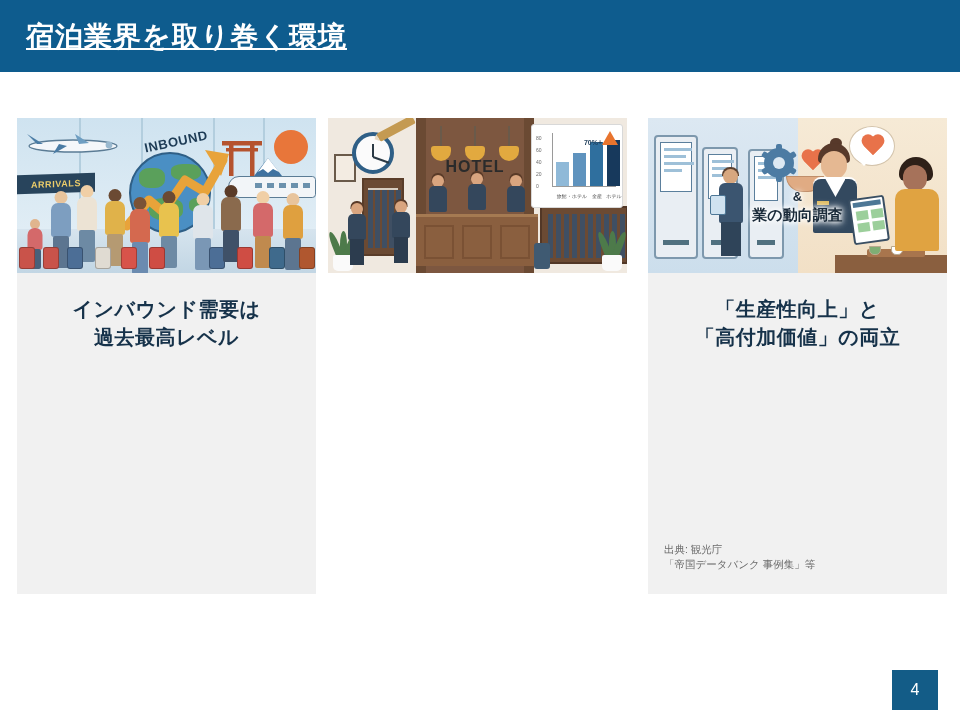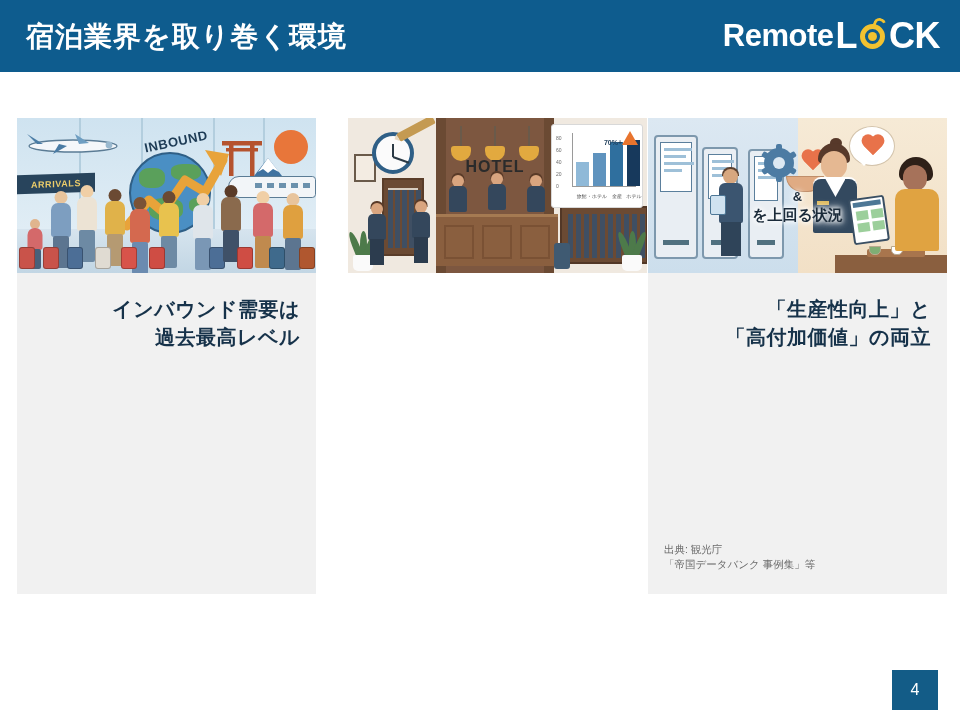--- a/index.html
+++ b/index.html
@@ -14,20 +14,21 @@
   
   .header {
     position: absolute; left: 0; top: 0; width: 960px; height: 72px;
     background: #0e5c8e;
   }
   .header-title {
     position: absolute; left: 26px; top: 20px;
     font-size: 28px; font-weight: bold; color: #ffffff;
     letter-spacing: 1px; line-height: 34px;
     white-space: nowrap;
+    text-decoration: underline;
   }
   .logo {
     position: absolute; right: 20px; top: 14px;
     height: 44px; display: flex; align-items: center;
     font-size: 33px; font-weight: bold; color: #ffffff;
     letter-spacing: -0.5px; white-space: nowrap;
   }
   .logo .lg-remote { font-size: 31px; letter-spacing: -0.5px; }
   .logo .lg-l { font-size: 36px; margin-left: 2px; }
   .logo .lg-o-wrap {
@@ -49,35 +50,35 @@
     transform: rotate(25deg);
   }
   .logo .lg-ck { font-size: 36px; }
 
   
   .cards { position: absolute; left: 0; top: 118px; width: 960px; }
   .card {
     position: absolute; top: 0; width: 299px;
   }
   .card-1 { left: 17px; }
-  .card-2 { left: 348px; }
+  .card-2 { left: 328px; }
   .card-3 { left: 648px; }
 
   .card-img {
     position: relative; width: 299px; height: 155px;
     overflow: hidden; background: #dfe8ef;
   }
   .card-body {
     position: relative;
     width: 299px; height: 321px;
     background: #f1f1f1;
     padding: 22px 16px 0 16px;
   }
   .card-heading {
-    text-align: right;
+    text-align: center;
     font-size: 20px; font-weight: bold; color: #16324a;
     line-height: 28px; letter-spacing: 0.5px;
     white-space: pre-line;
   }
   .card-text {
     margin-top: 20px;
     font-size: 15.5px; color: #20272e; line-height: 25px;
     letter-spacing: 0.1px;
     white-space: pre-line;
   }
@@ -280,30 +281,20 @@
   .il3-l2 { font-size:15px; }
 </style>
 </head>
 <body>
 
 <div class="slide">
 
   <div class="header">
     <div class="header-title">宿泊業界を取り巻く環境</div>
 
-    <div class="logo">
-      <span class="lg-remote">Remote</span>
-        <span class="lg-l">L</span>
-        <span class="lg-o-wrap">
-        <span class="lg-o-ring"></span>
-        <span class="lg-o-inner"></span>
-        <span class="lg-o-arc"></span>
-      </span>
-        <span class="lg-ck">CK</span>
-    </div>
   </div>
 
   <div class="cards">
 
     <div class="card card-1">
       <div class="card-img">
         <div class="il1-sky"></div>
         <div class="il1-glass-pane" style="left:62px"></div>
         <div class="il1-glass-pane" style="left:124px"></div>
         <div class="il1-glass-pane" style="left:196px"></div>
@@ -632,21 +623,21 @@
         </div>
 
         <div class="il3-guest">
           <div class="hair"></div>
             <div class="hd"></div>
             <div class="bd"></div>
         </div>
 
         <div class="il3-overlay">
           <div class="il3-amp">&amp;</div>
-          <div class="il3-l2">を上回る状況</div>
+          <div class="il3-l2">業の動向調査</div>
         </div>
       </div>
 
       <div class="card-body">
         <div class="card-heading">「生産性向上」と
 「高付加価値」の両立</div>
         <div class="card-source">出典: 観光庁
 「帝国データバンク 事例集」等</div>
       </div>
     </div>

